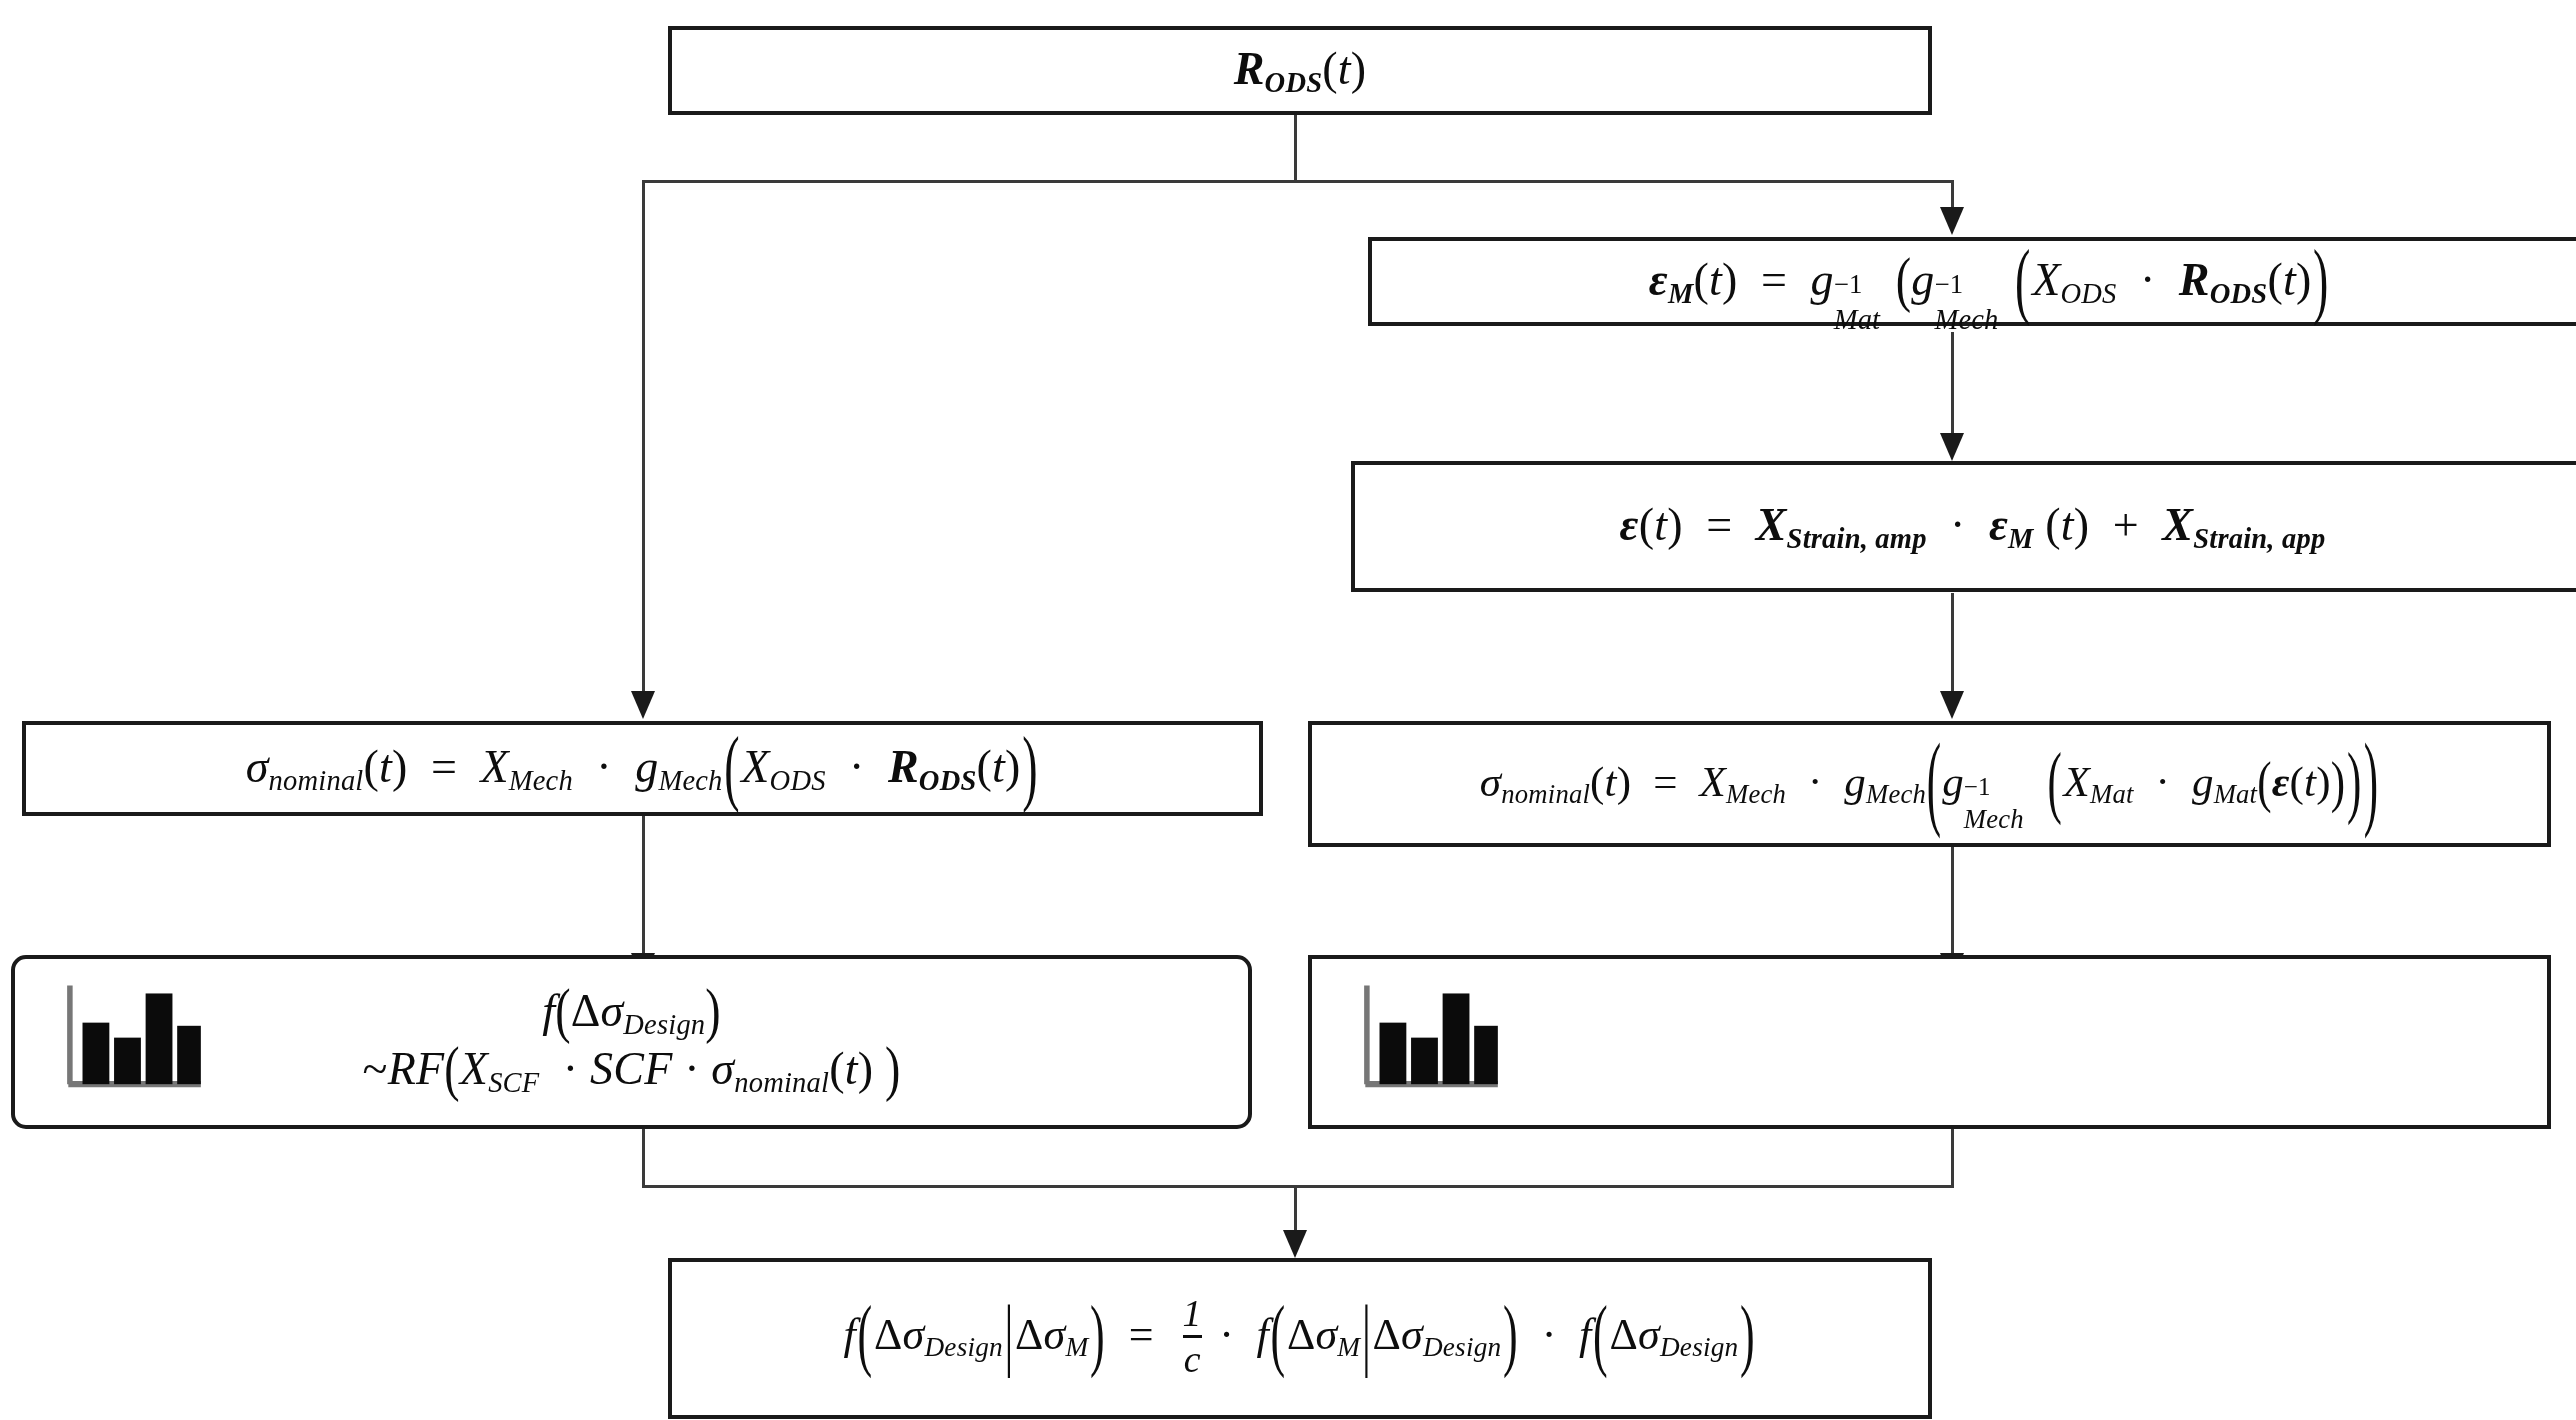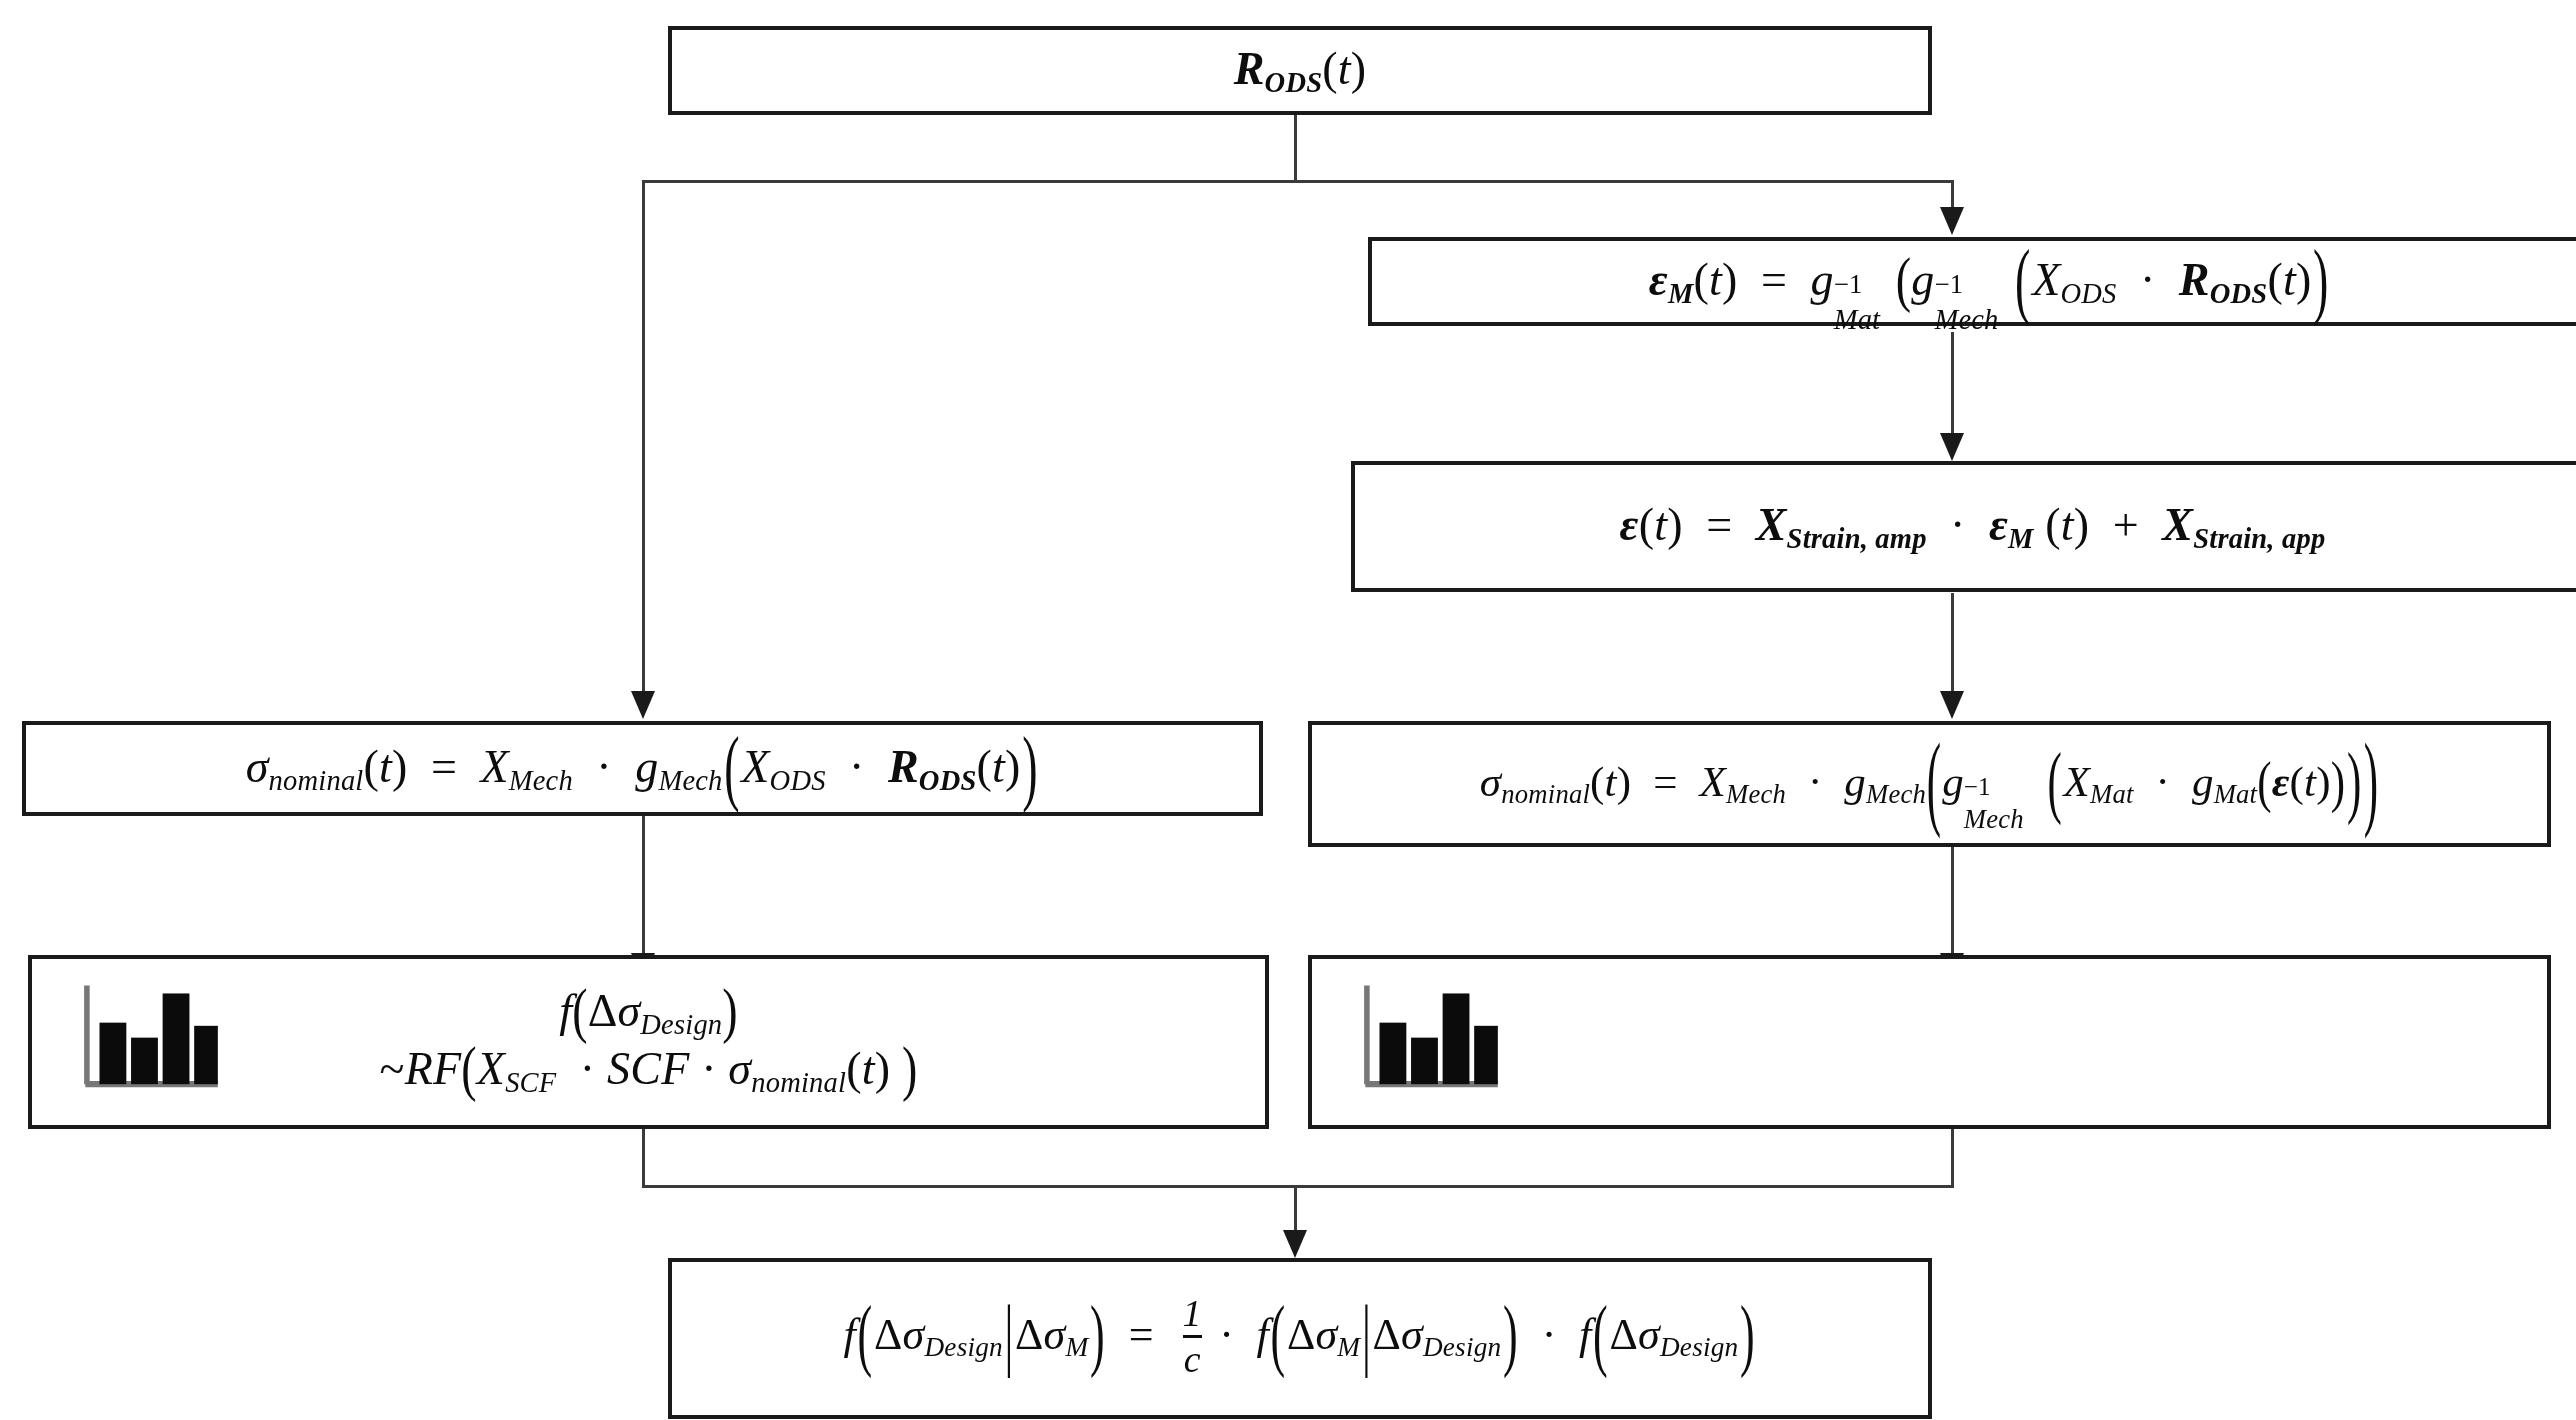--- a/index.html
+++ b/index.html
@@ -220,21 +220,21 @@
       σ<sub class="sm">nominal</sub><span class="up">(</span>t<span class="up">)</span>
       <span class="up">&nbsp;=&nbsp;</span>
       X<sub class="sm">Mech</sub>
       <span class="up">&nbsp;·&nbsp;</span>
       g<sub class="sm">Mech</sub><span class="pbig2">(</span>g<span class="supsub"><span class="s1">−1</span><span class="s2">Mech</span></span><span class="gsp" style="width:82px"></span><span class="pbig">(</span>X<sub class="sm">Mat</sub>
       <span class="up">&nbsp;·&nbsp;</span>
       g<sub class="sm">Mat</sub><span class="pmid">(</span><span class="bold">ε</span><span class="up">(</span>t<span class="up">)</span><span class="pmid">)</span><span class="pbig">)</span><span class="pbig2">)</span>
     </div>
   </div>
 
-  <div class="node with-hist" style="left:28px; top:955px; width:1241px; height:174px;">
+  <div class="node with-hist" style="left:11px; top:955px; width:1241px; height:174px;border-radius:15px;">
     <div class="hist-wrap">
       <svg width="142" height="119" viewBox="0 0 180 150">
         <line x1="10" y1="6" x2="10" y2="131" stroke="#777777" stroke-width="7"></line>
         <line x1="8" y1="131" x2="176" y2="131" stroke="#777777" stroke-width="8"></line>
         <rect x="26" y="53" width="34" height="78" fill="#0b0b0b"></rect>
         <rect x="66" y="72" width="34" height="59" fill="#0b0b0b"></rect>
         <rect x="106" y="16" width="34" height="115" fill="#0b0b0b"></rect>
         <rect x="146" y="57" width="30" height="74" fill="#0b0b0b"></rect>
       </svg>
     </div>

